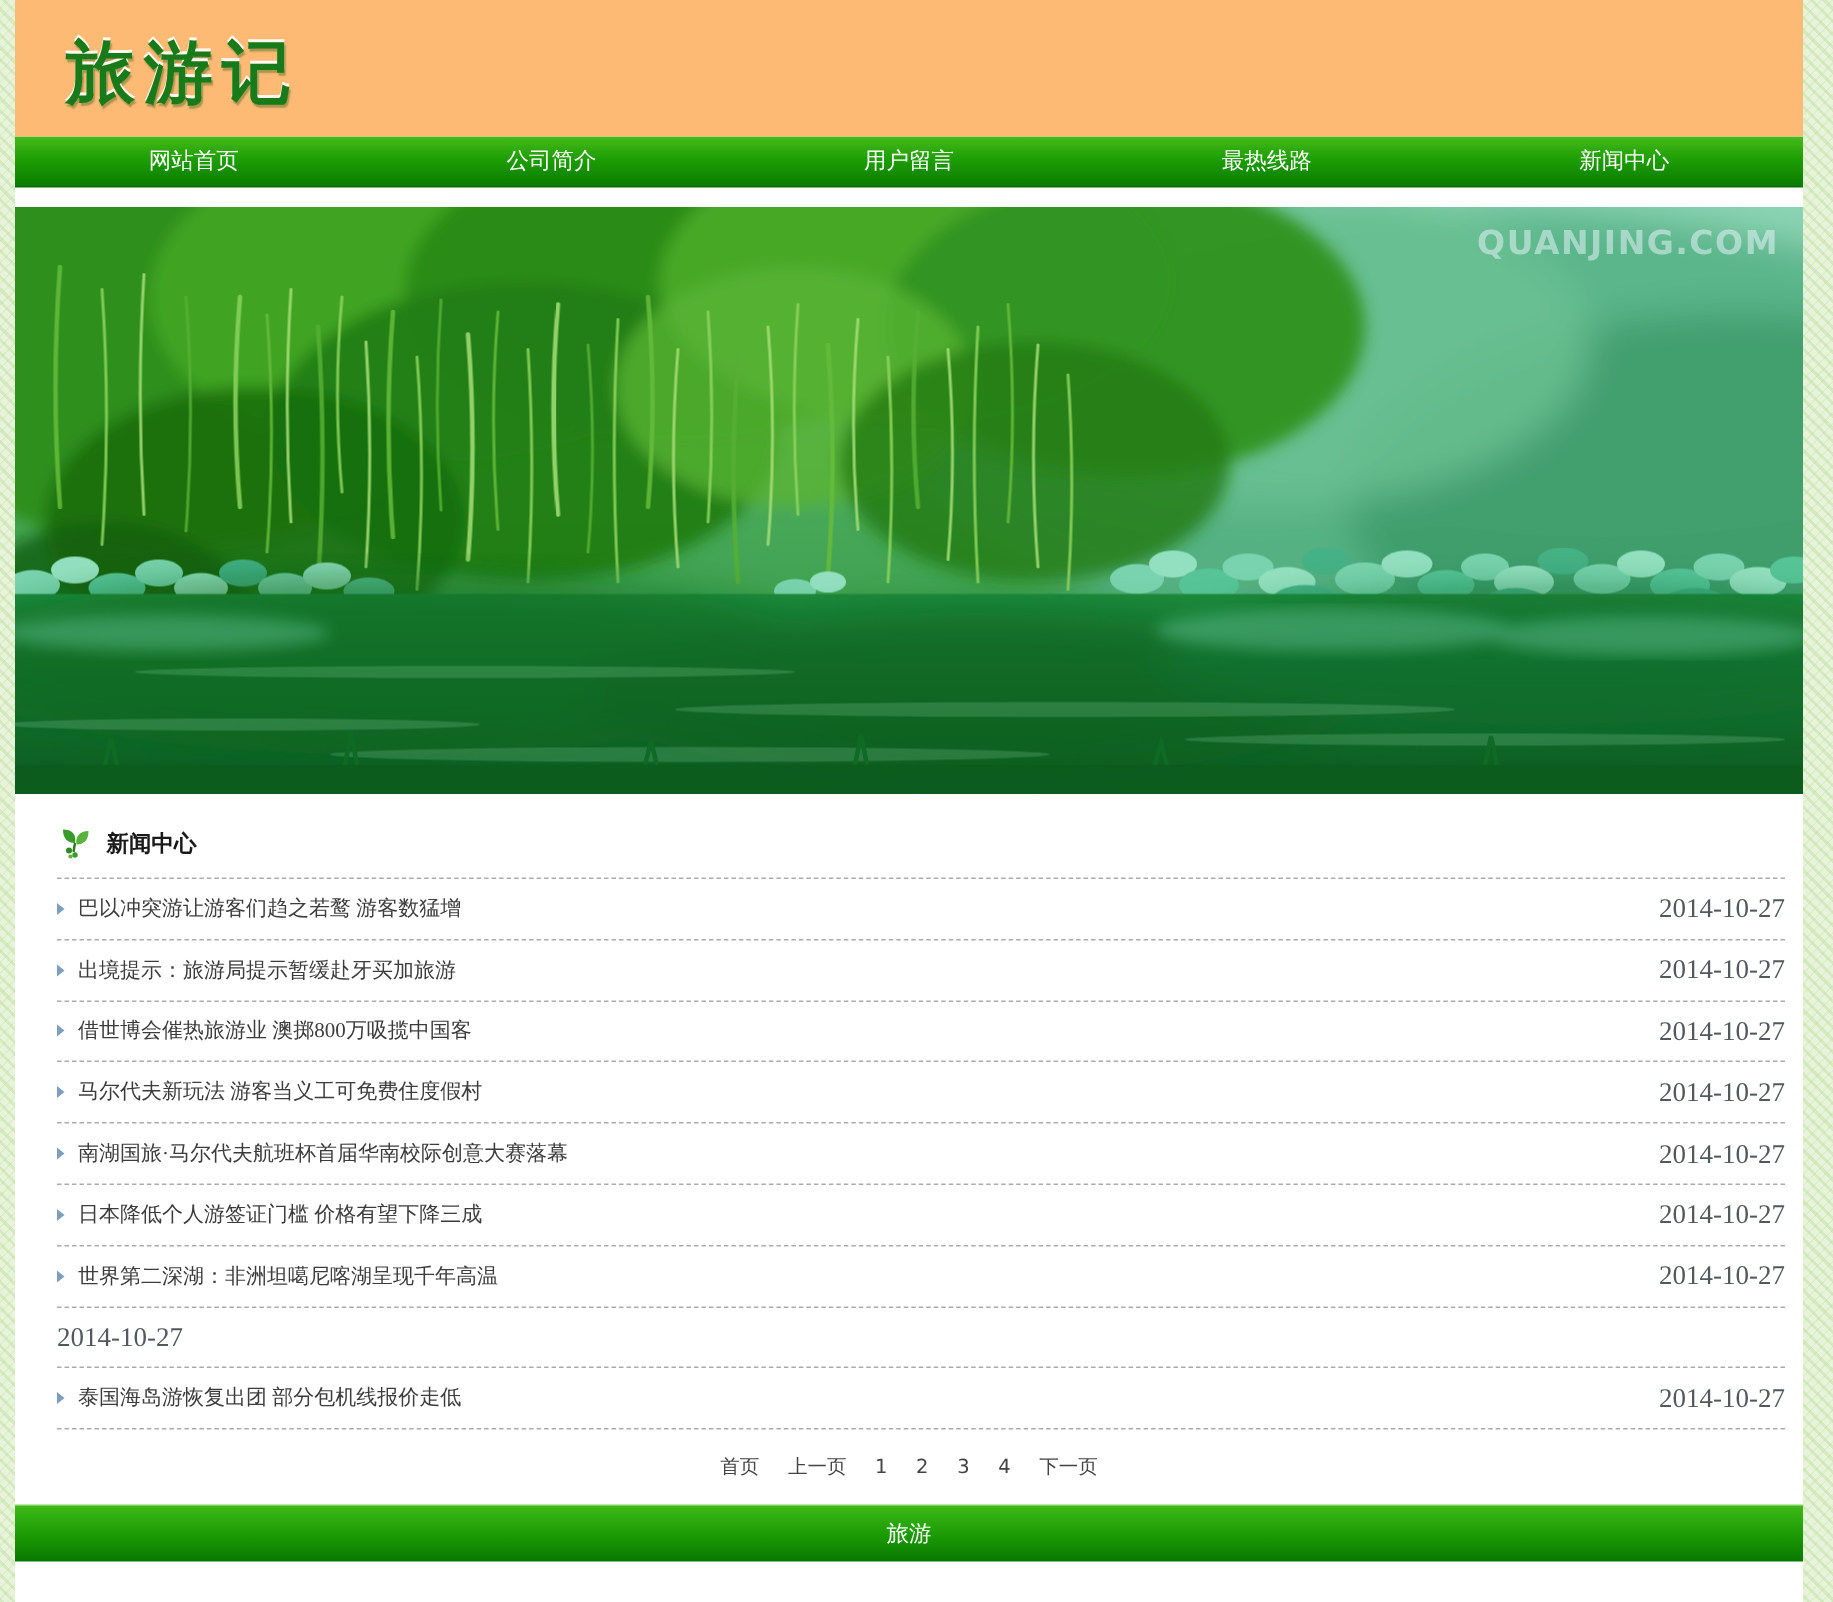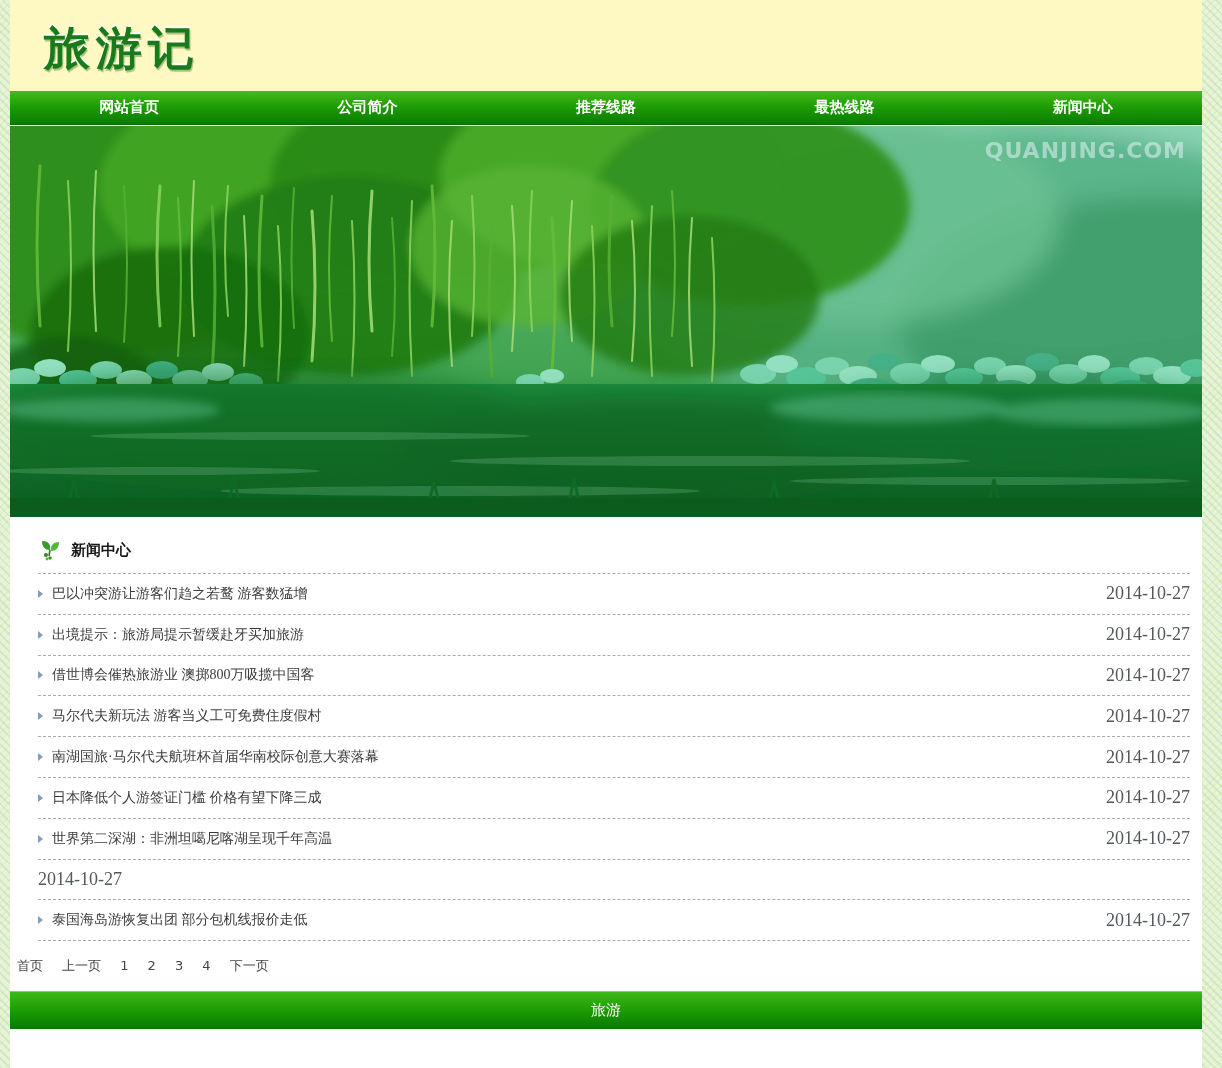--- a/index.html
+++ b/index.html
@@ -8,42 +8,41 @@
     font-family:"DejaVu Sans","Liberation Sans",sans-serif;
     background-color:#e7f3da;
     background-image:
       repeating-linear-gradient(45deg, rgba(178,216,141,.35) 0 2px, rgba(231,243,218,0) 2px 6px),
       repeating-linear-gradient(-45deg, rgba(208,234,180,.45) 0 1px, rgba(231,243,218,0) 1px 5px);
     width:1222px; height:1068px; overflow:hidden;
   }
   .page { width:1192px; margin-left:10px; background:#ffffff; min-height:1068px; position:relative; }
 
   
-  .header { height:91px; background:#fef9c3; position:relative; }
+  .header { height:91px; background:#fdba74; position:relative; }
   .logo {
     position:absolute; left:34px; top:18px;
     font-size:46px; font-weight:800; letter-spacing:6px;
     color:#187a18; cursor:pointer;
     text-shadow:0 -2px 0 rgba(255,255,255,.9), 1px 2px 1px rgba(10,80,10,.35);
   }
 
   
   .nav {
     height:34px; display:flex;
     background:linear-gradient(180deg,#45bb1a 0%,#1f9e05 45%,#0a7c00 100%);
     border-bottom:1px solid #0a6b00;
-    font-weight:bold;
   }
   .nav-item {
     flex:1; text-align:center; line-height:33px; color:#ffffff;
     font-size:15px; cursor:pointer; white-space:nowrap;
   }
 
   
-  .banner { height:391px; margin-top:1px; position:relative; overflow:hidden; }
+  .banner { height:391px; margin-top:13px; position:relative; overflow:hidden; }
   .banner svg { display:block; width:1192px; height:391px; }
   .watermark {
     position:absolute; top:12px; right:16px;
     font-size:22px; font-weight:bold; letter-spacing:1px;
     color:rgba(225,242,245,.55);
   }
 
   
   .news { padding:16px 12px 0 28px; }
   .news-head { display:flex; align-items:center; height:34px; margin-bottom:6px; }
@@ -56,21 +55,21 @@
   }
   .news-link { font-size:14px; color:#3c3c3c; cursor:pointer; display:flex; align-items:center; }
   .tri {
     width:0; height:0; margin-right:9px;
     border-left:5px solid #7e9ec0; border-top:4px solid transparent; border-bottom:4px solid transparent;
     display:inline-block;
   }
   .news-date { font-size:18px; color:#53585c; }
 
   
-  .pagination { padding:14px 0 16px 0; }
+  .pagination { text-align:center; padding:14px 0 16px 0; }
   .pg { display:inline-block; margin:0 7px; font-size:13px; color:#444; cursor:pointer; }
 
   
   .footer {
     height:38px; line-height:36px; text-align:center; color:#ffffff; font-size:15px;
     background:linear-gradient(180deg,#3db818 0%,#1d9c04 50%,#077800 100%);
     border-top:1px solid #7fd65e;
   }
 </style>
 </head>
@@ -78,21 +77,21 @@
 
 <div class="page">
 
   <div class="header">
     <div class="logo">旅游记</div>
   </div>
 
   <div class="nav">
     <div class="nav-item">网站首页</div>
     <div class="nav-item">公司简介</div>
-    <div class="nav-item">推荐线路</div>
+    <div class="nav-item">用户留言</div>
     <div class="nav-item">最热线路</div>
     <div class="nav-item">新闻中心</div>
   </div>
 
   <div class="banner">
     <svg viewBox="0 0 1192 391" preserveAspectRatio="none">
       <defs>
         <linearGradient id="bg" x1="0" y1="0" x2="0" y2="1">
           <stop offset="0" stop-color="#74c795"></stop>
             <stop offset=".55" stop-color="#46a757"></stop>

